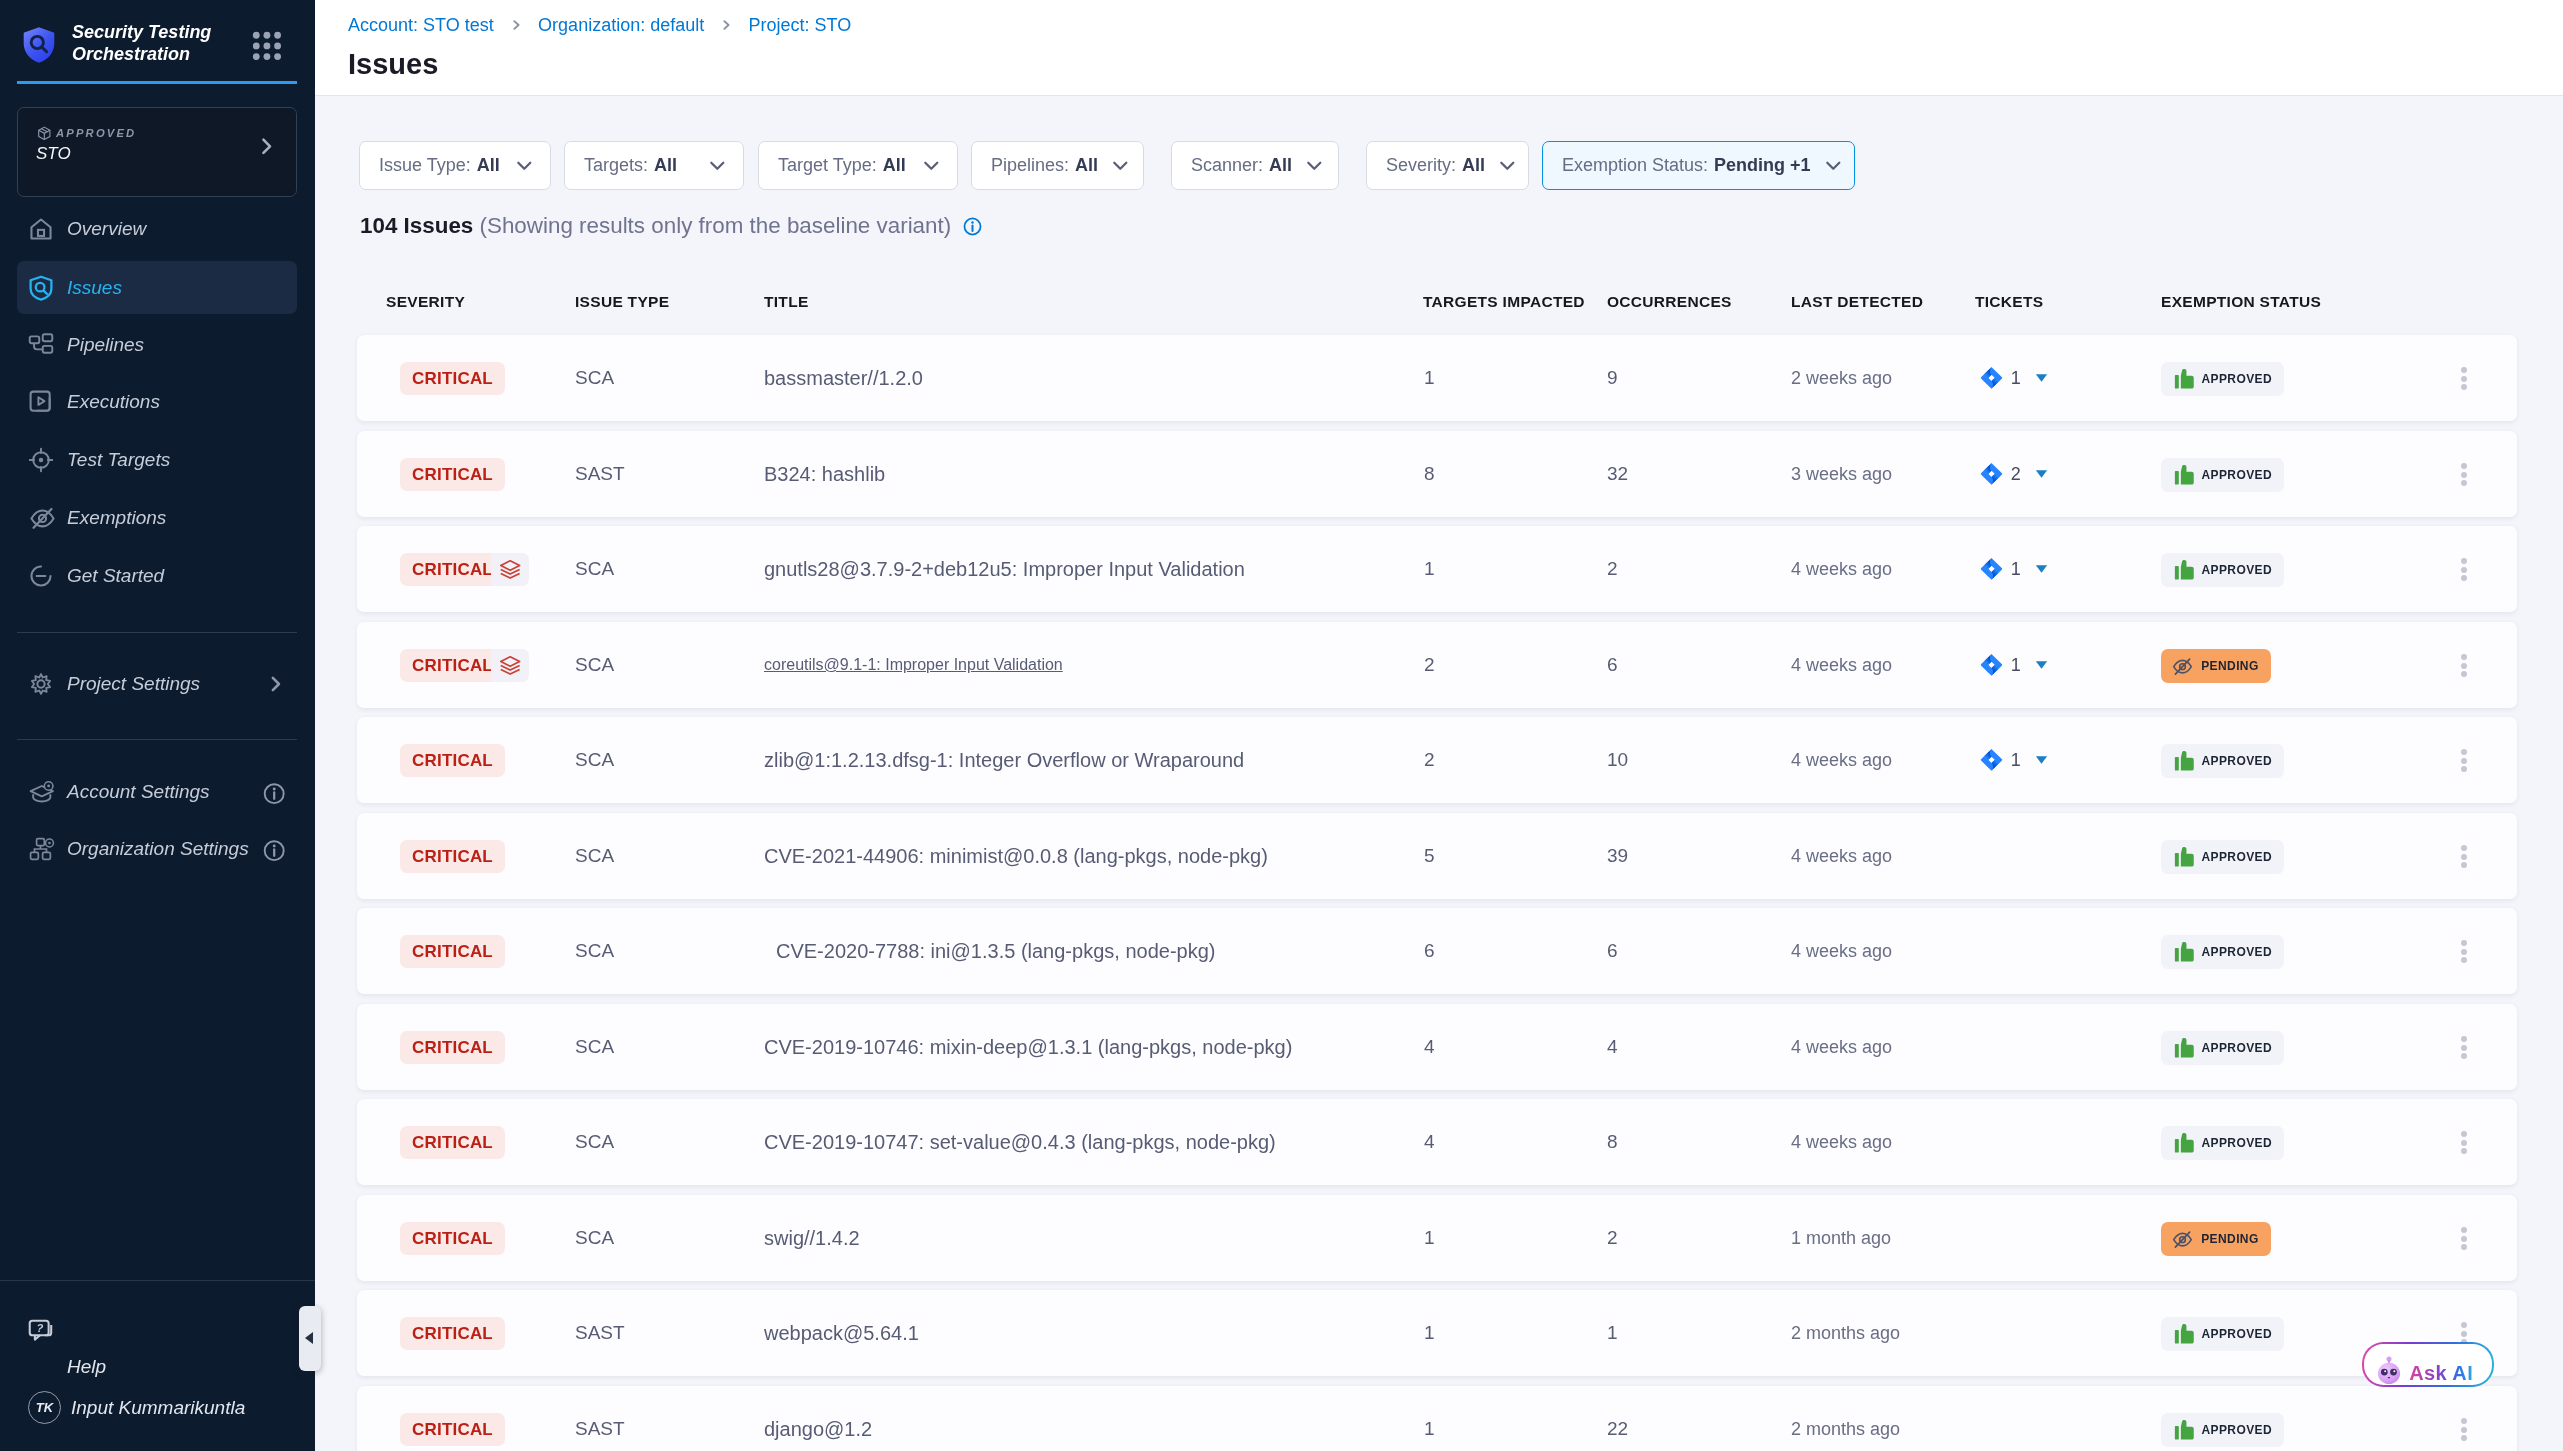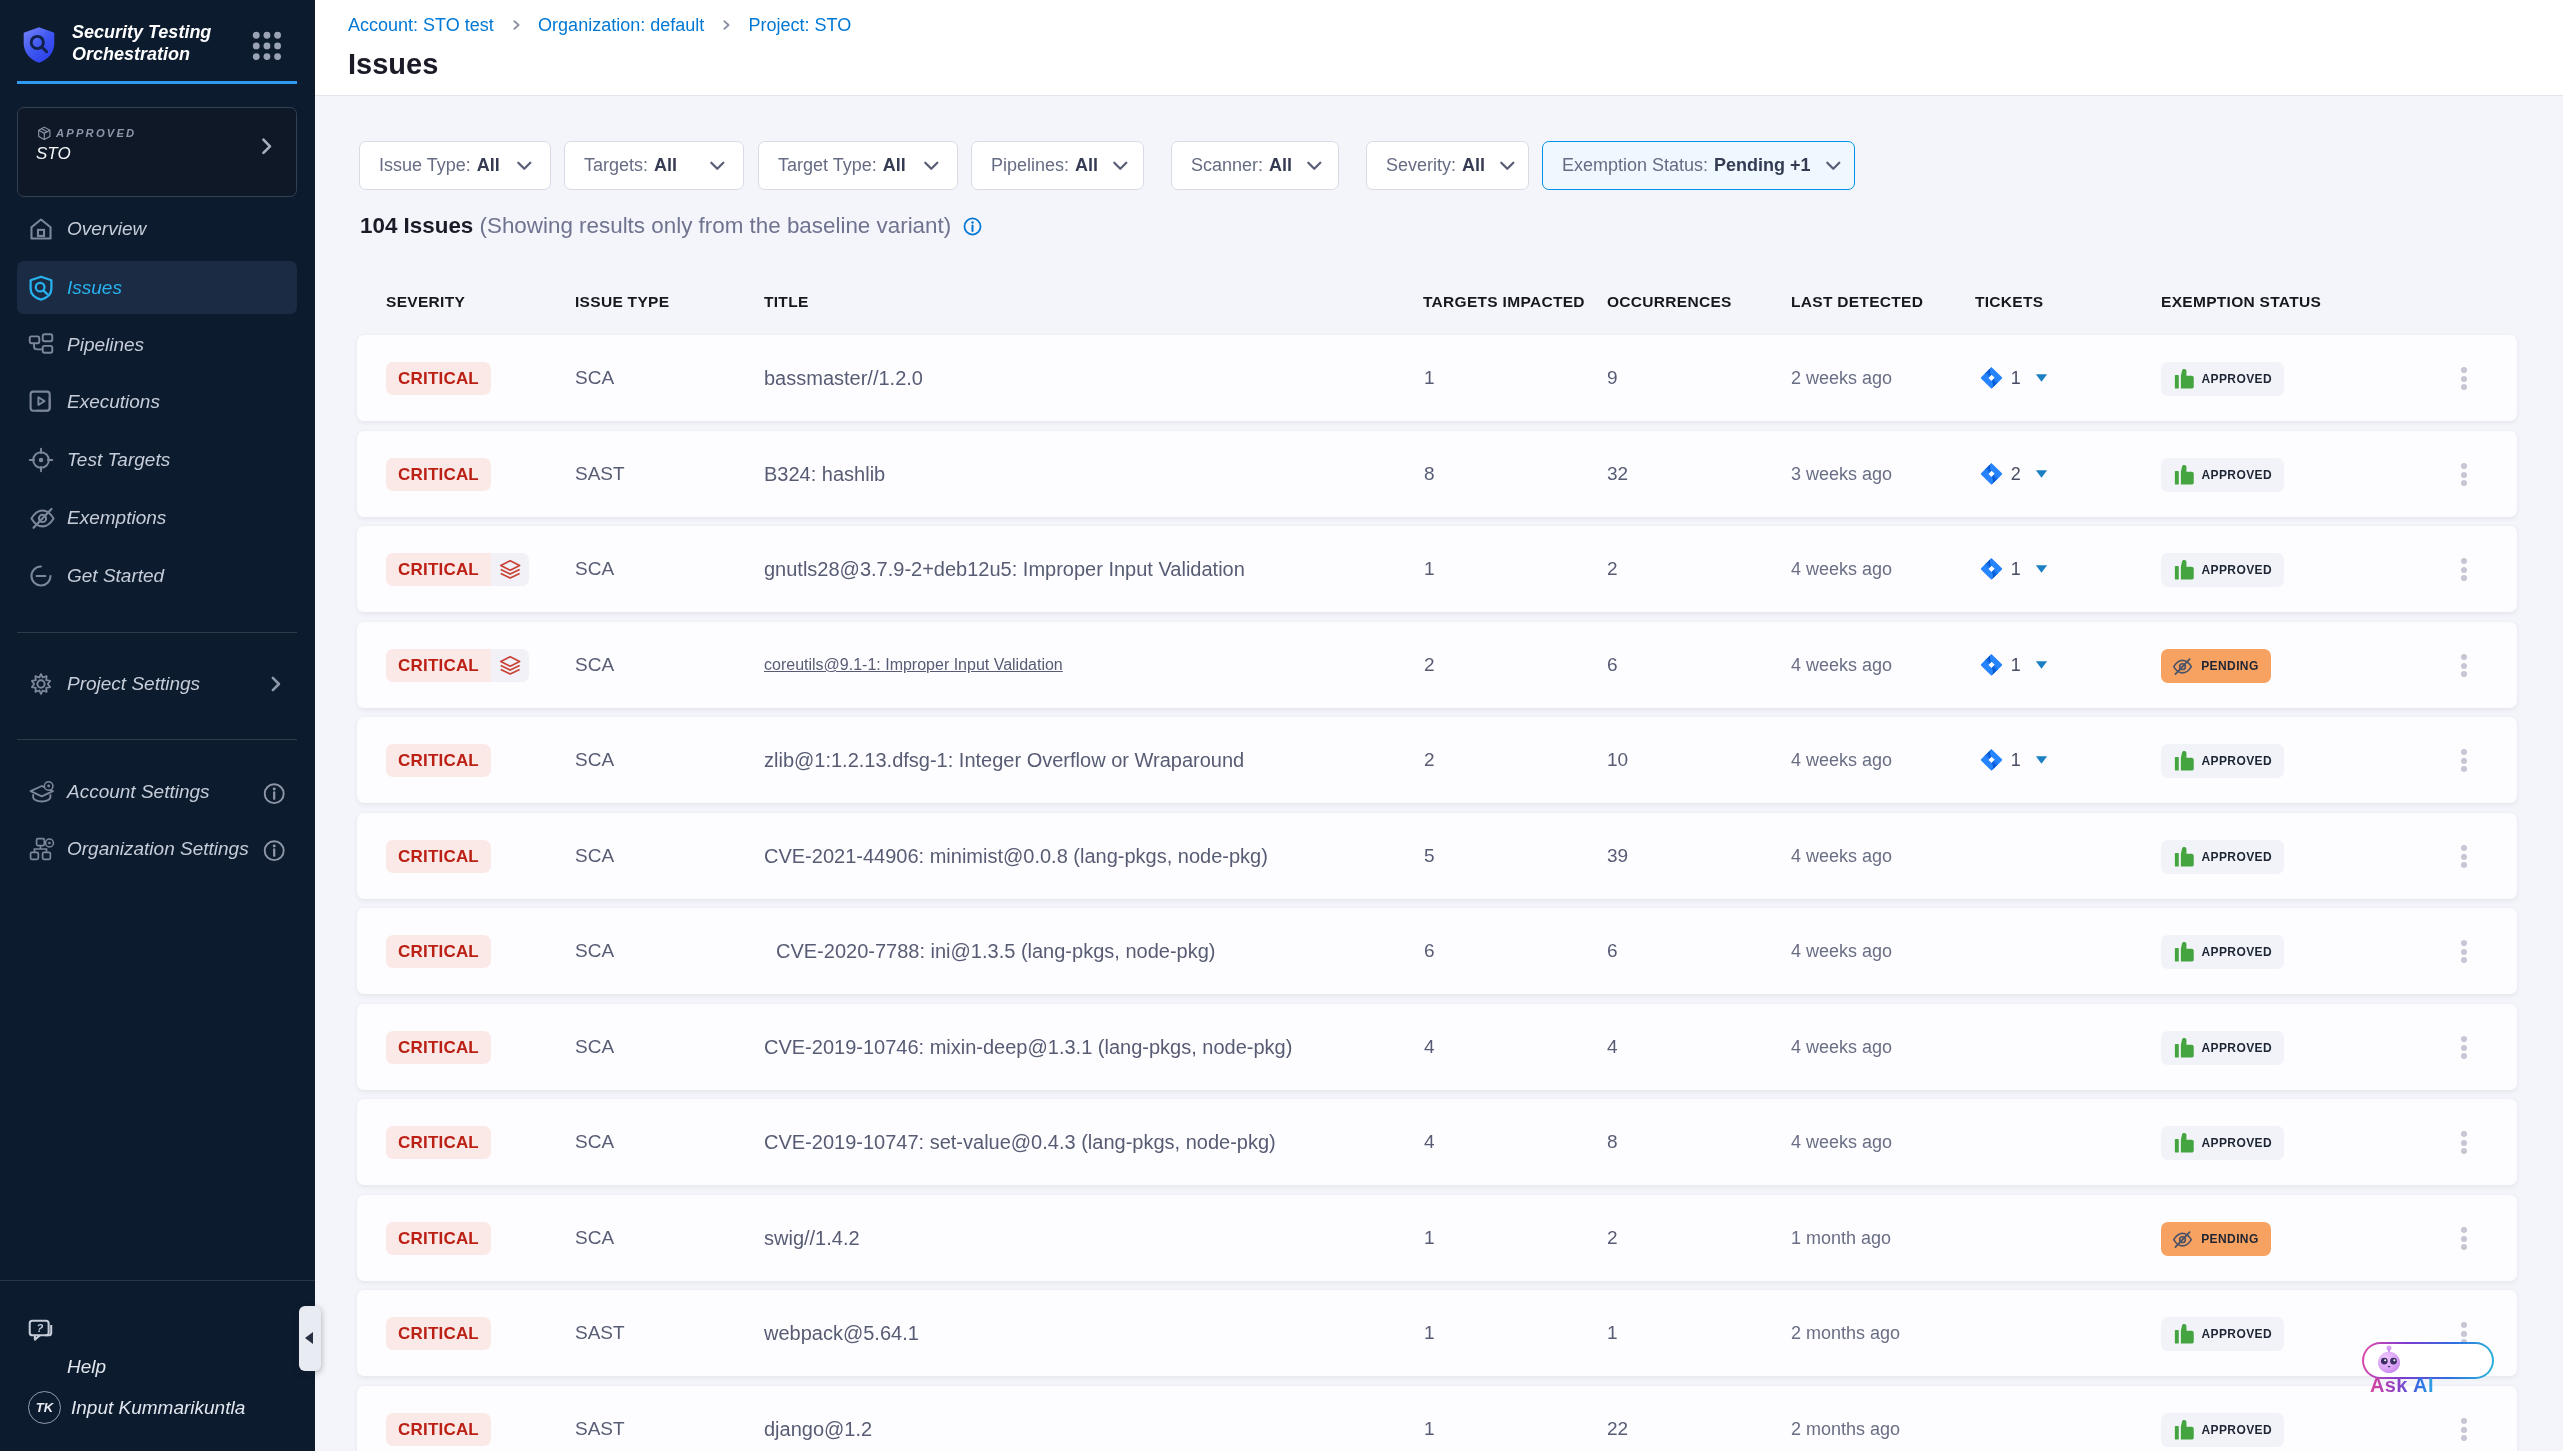--- a/index.html
+++ b/index.html
@@ -17,33 +17,33 @@
 .chip { position:absolute; top:141px; height:49px; background:#FFFFFF; border:1.7px solid #D8DAE6; border-radius:6.9px; font-size:18px; color:#666C84; display:flex; align-items:center; padding:0 15.5px 0 19px; white-space:nowrap; }
 .chip b { color:#343B53; margin-left:6px; }
 .chip .car { margin-left:auto; padding-left:12px; display:flex; }
 .chip-x { background:#EFF8FE; border:1.7px solid #0092E4; }
 #search { position:absolute; left:2105px; top:141px; width:415px; height:49px; background:#FFFFFF; border:1.7px solid #D8DAE6; border-radius:6.9px; }
 #count { position:absolute; left:360px; top:213px; font-size:22.4px; font-weight:bold; color:#1B1B28; white-space:nowrap; }
 #count .par { font-weight:normal; font-size:22.4px; color:#6F7390; }
 .th { position:absolute; top:293px; font-size:15.5px; font-weight:bold; color:#17171F; letter-spacing:0.3px; white-space:nowrap; }
 .row { position:absolute; left:357px; width:2160px; height:86px; background:#FDFDFF; border-radius:6.9px; box-shadow:0 1.7px 4.3px rgba(40,41,61,0.07); }
 .cell { position:absolute; font-size:19px; color:#575C74; white-space:nowrap; top:50%; transform:translateY(-50%); }
-.sev { position:absolute; left:29px; top:27px; width:105px; height:33px; background:#FBE9E7; border-radius:6.9px; color:#BB2015; font-weight:bold; font-size:17px; letter-spacing:0.2px; display:flex; align-items:center; justify-content:center; }
+.sev { position:absolute; left:43px; top:27px; width:105px; height:33px; background:#FBE9E7; border-radius:6.9px; color:#BB2015; font-weight:bold; font-size:17px; letter-spacing:0.2px; display:flex; align-items:center; justify-content:center; }
 .sev.has2 { border-radius:6.9px 0 0 6.9px; }
 .sev2 { position:absolute; left:134px; top:27px; height:33px; width:38px; background:#F1F1F7; border-radius:0 6.9px 6.9px 0; display:flex; align-items:center; justify-content:center; }
 .exm { position:absolute; top:27px; height:34px; border-radius:6.9px; display:flex; align-items:center; font-weight:bold; font-size:12px; color:#1D2433; letter-spacing:0.4px; }
 .exm.ok { background:#F2F3F8; padding:0 12px 0 13px; }
 .exm.pend { background:#F7A261; padding:0 12px 0 10.3px; }
 .exm svg { margin-right:6.9px; }
 .dots { position:absolute; width:6.9px; }
 .dots i { display:block; width:6px; height:6px; border-radius:50%; background:#C6C6D4; margin-bottom:2.6px; }
 .tick { position:absolute; display:flex; align-items:center; }
 .tick .n { font-size:18px; color:#494D63; margin-left:7.7px; }
 .tick .car { margin-left:14.6px; display:flex; }
-#askai { position:absolute; left:2362px; top:1342px; width:132px; height:37px; border-radius:21.5px; background:linear-gradient(white,white) padding-box, linear-gradient(100deg,#E14BA8,#7A3BD0,#2F6FE0,#2BB8D8) border-box; border:2.6px solid transparent; display:flex; align-items:flex-start; z-index:5;flex-direction:column; }
+#askai { position:absolute; left:2362px; top:1342px; width:132px; height:45px; border-radius:21.5px; background:linear-gradient(white,white) padding-box, linear-gradient(100deg,#E14BA8,#7A3BD0,#2F6FE0,#2BB8D8) border-box; border:2.6px solid transparent; display:flex; align-items:flex-end; z-index:5; }
 #askai .t { font-size:20px; font-weight:bold; background:linear-gradient(90deg,#D8439C 0%, #8A41C8 45%, #2E6FE6 78%, #2FA9E0 100%); -webkit-background-clip:text; background-clip:text; color:transparent; margin-left:6px; letter-spacing:0.4px; }
 </style></head><body>
 <div id="app">
 <div id="sidebar">
 <div class="abs" style="left:22.4px; top:26px;"><svg width="34" height="38" viewBox="0 0 40 44" fill="none" style="">
           <defs>
             <linearGradient id="sg" x1="6" y1="6" x2="36" y2="38" gradientUnits="userSpaceOnUse">
               <stop stop-color="#6A7BF7"></stop>
               <stop offset="0.5" stop-color="#3D55F0"></stop>
               <stop offset="1" stop-color="#2B3EEB"></stop>

